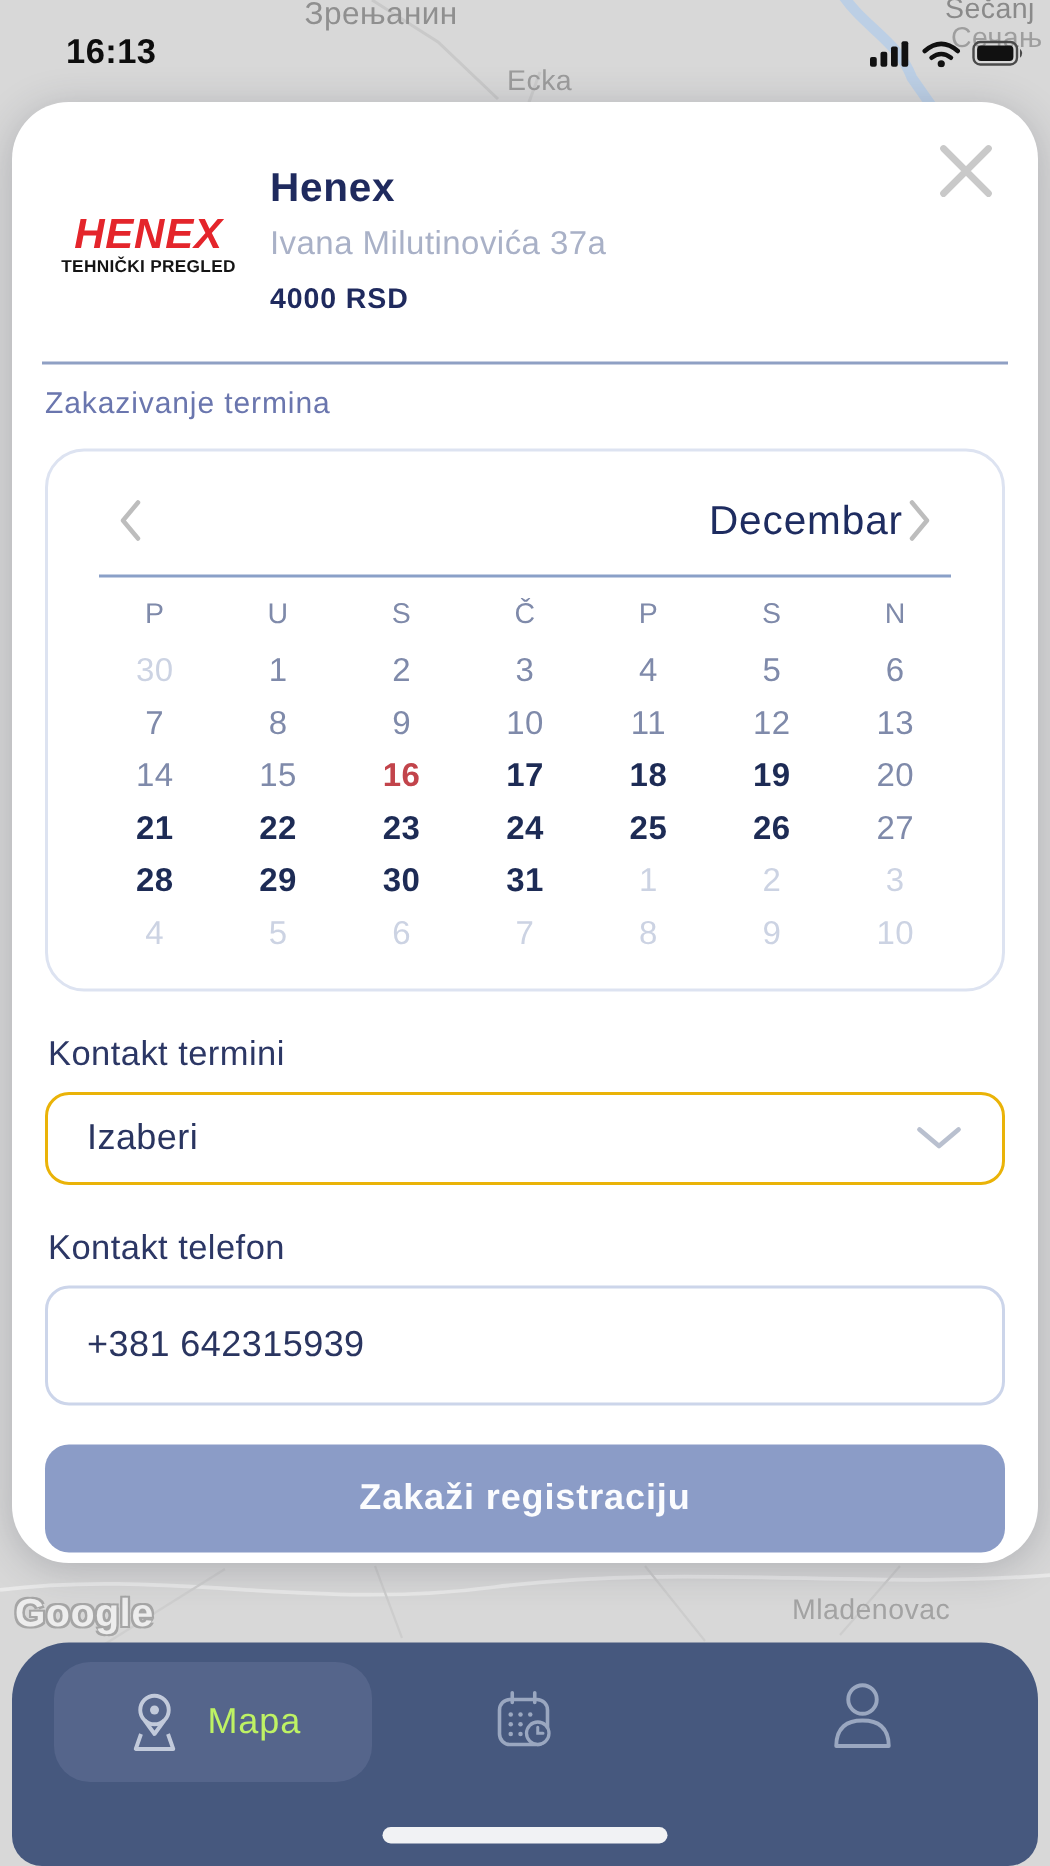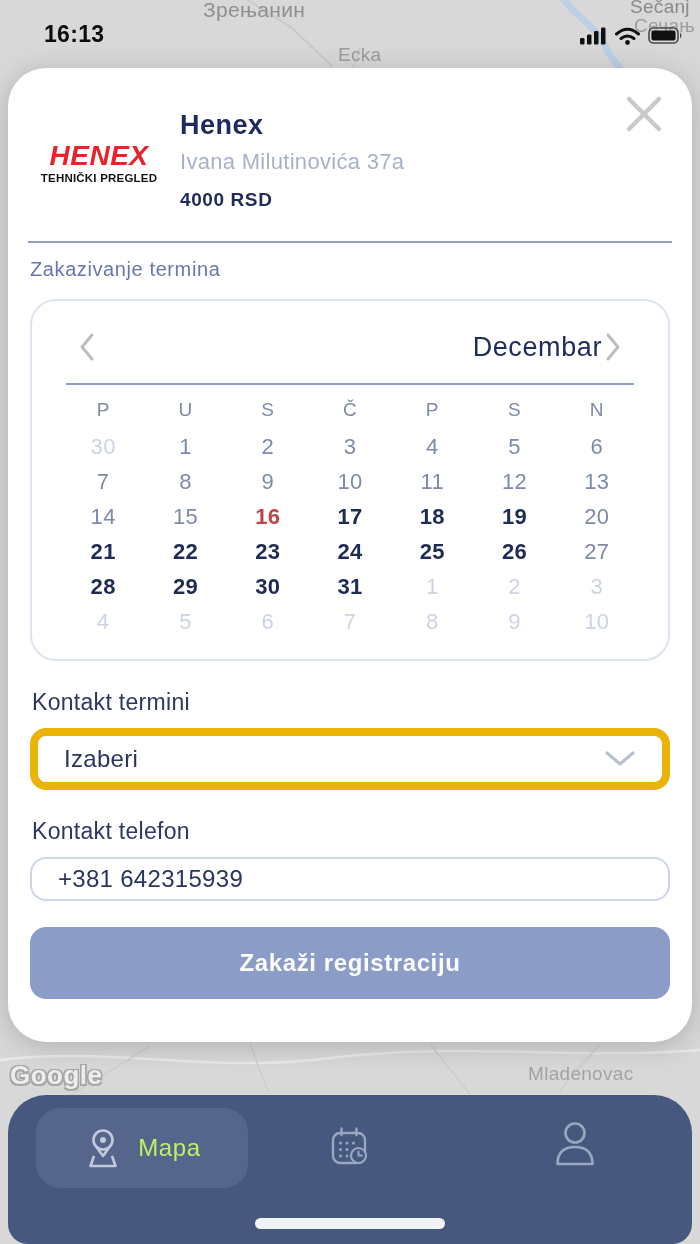--- a/index.html
+++ b/index.html
@@ -43,25 +43,25 @@
   .cal-div{border:none;border-top:2px solid #8aa0c8;margin:20px 34px 0;}
   .cal-grid{display:grid;grid-template-columns:repeat(7,1fr);padding:0 30px;}
   .wd{height:44px;line-height:50px;text-align:center;font-size:19px;color:#7f8aaa;letter-spacing:.3px;}
   .day{height:35px;line-height:35px;text-align:center;font-size:22px;letter-spacing:.3px;}
   .day.out{color:#ccd3e3;}
   .day.muted{color:#7f8aaa;}
   .day.today{color:#c2444b;font-weight:700;}
   .day.avail{color:#1d2b55;font-weight:600;}
   
   .field-label{margin:28px 0 0 24px;font-size:23px;color:#2c3765;letter-spacing:.3px;}
-  .select-box{margin:12px 22px 0;height:62px;border:8px solid #eab308;border-radius:16px;
+  .select-box{margin:12px 22px 0;height:62px;border:2px solid #eab308;border-radius:16px;
               display:flex;align-items:center;padding:0 26px;font-size:24px;color:#2a3560;
               letter-spacing:.3px;cursor:pointer;box-sizing:border-box;}
   .select-chevron{margin-left:auto;display:flex;align-items:center;}
-  .text-input{display:block;margin:12px 22px 0;width:640px;height:44px;border:2px solid #ccd5ea;
+  .text-input{display:block;margin:12px 22px 0;width:640px;height:80px;border:2px solid #ccd5ea;
               border-radius:16px;padding:0 26px;font-size:24px;color:#2a3560;letter-spacing:.3px;
               box-sizing:border-box;background:#fff;outline:none;font-family:"Liberation Sans",sans-serif;}
   .submit-btn{display:block;margin:26px 22px 0;width:640px;height:72px;border:none;border-radius:16px;
               background:#8b9cc7;color:#fbfcfe;font-size:24px;font-weight:700;letter-spacing:.6px;
               cursor:pointer;font-family:"Liberation Sans",sans-serif;}
   
   .navbar{position:absolute;left:8px;right:8px;top:1095px;bottom:0;background:#46587e;
           border-radius:38px 38px 20px 20px;z-index:6;}
   .nav-pill{position:absolute;left:28px;top:13px;width:212px;height:80px;background:#55658b;
             border-radius:24px;display:flex;align-items:center;justify-content:center;gap:15px;cursor:pointer;}

